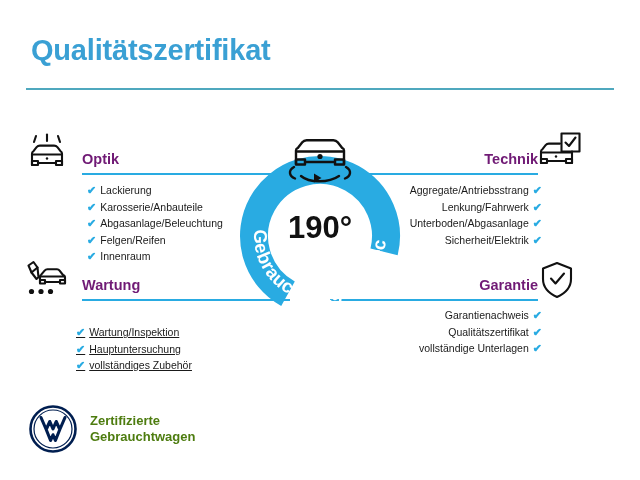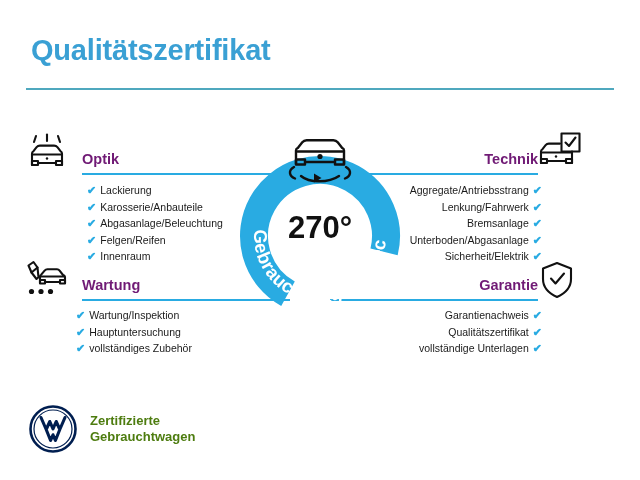--- a/index.html
+++ b/index.html
@@ -74,21 +74,21 @@
     position: absolute;
     font-size: 10.5px;
     line-height: 16.5px;
     color: #1a1a1a;
     white-space: nowrap;
   }
   .list-left  { left: 76px; }
   .list-right { right: 62px; text-align: right; }
 
   .list-optik    { top: 182px; margin-left: 11px; }
-  .list-wartung  { top: 307px; }
+  .list-wartung  { top: 324px; text-decoration: underline; }
   .list-technik  { top: 182px; }
   .list-garantie { top: 307px; margin-left: 28px; }
 
   .li { display: block; }
   .li .check {
     color: #29ABE2;
     font-weight: bold;
     font-size: 11px;
   }
   .list-left  .li .check { margin-right: 4px; }
@@ -220,21 +220,20 @@
       <line x1="11" y1="30" x2="30" y2="30"></line>
       <rect x="25.5" y="2.5" width="18" height="18"></rect>
       <path d="M29.5 11.5 L33 15 L39.5 6.5"></path>
     </svg>
   </div>
   <div class="sec-head head-technik">Technik</div>
   <div class="sec-rule rule-technik"></div>
   <div class="list list-right list-technik">
     <span class="li"><span>Aggregate/Antriebsstrang</span><span class="check">✔</span></span>
     <span class="li"><span>Lenkung/Fahrwerk</span><span class="check">✔</span></span>
-    <span class="li"><span>Bremsanlage</span><span class="check">✔</span></span>
     <span class="li"><span>Unterboden/Abgasanlage</span><span class="check">✔</span></span>
     <span class="li"><span>Sicherheit/Elektrik</span><span class="check">✔</span></span>
   </div>
 
   <div class="icon-box icon-garantie">
     <svg viewBox="0 0 46 42" fill="none" stroke="#111111" stroke-width="2.1" stroke-linecap="round" stroke-linejoin="round">
       <path d="M23 4 L37 9.5 V20 C37 28.5 30.8 34.5 23 38 C15.2 34.5 9 28.5 9 20 V9.5 Z"></path>
       <path d="M17 19.5 L21.5 24.5 L30 14.5"></path>
     </svg>
   </div>
@@ -267,21 +266,21 @@
       <path d="M13 33.5 H22 V38.5 H13 Z"></path>
       <path d="M52 33.5 H61 V38.5 H52 Z"></path>
       <line x1="22" y1="36" x2="52" y2="36"></line>
       <path d="M11 41 C5 44.5 6 50 12 52.5" stroke-width="2.4"></path>
       <path d="M63 41 C69 44.5 68 50 62 52.5" stroke-width="2.4"></path>
       <path d="M18 50 C26 57 46 57 56 50" stroke-width="2.4"></path>
       <path d="M31 47.5 L38.5 52 L31 56.5 Z" fill="#111111" stroke="none"></path>
     </svg>
   </div>
 
-  <div class="badge-360">270°</div>
+  <div class="badge-360">190°</div>
 
   <div class="footer">
     <div class="vw-mark">
       <svg viewBox="0 0 50 50">
         <circle cx="25" cy="25" r="22.5" fill="none" stroke="#001E50" stroke-width="2.6"></circle>
         <circle cx="25" cy="25" r="19" fill="none" stroke="#001E50" stroke-width="1.2"></circle>
         <path d="M13 13.5 L18.2 25.5 L21.8 17.5 L25 24.8 L28.2 17.5 L31.8 25.5 L37 13.5
                  M18.2 25.5 L22.6 36.5 L25 30.8 L27.4 36.5 L31.8 25.5" fill="none" stroke="#001E50" stroke-width="3.1" stroke-linecap="round" stroke-linejoin="round"></path>
       </svg>
     </div>

